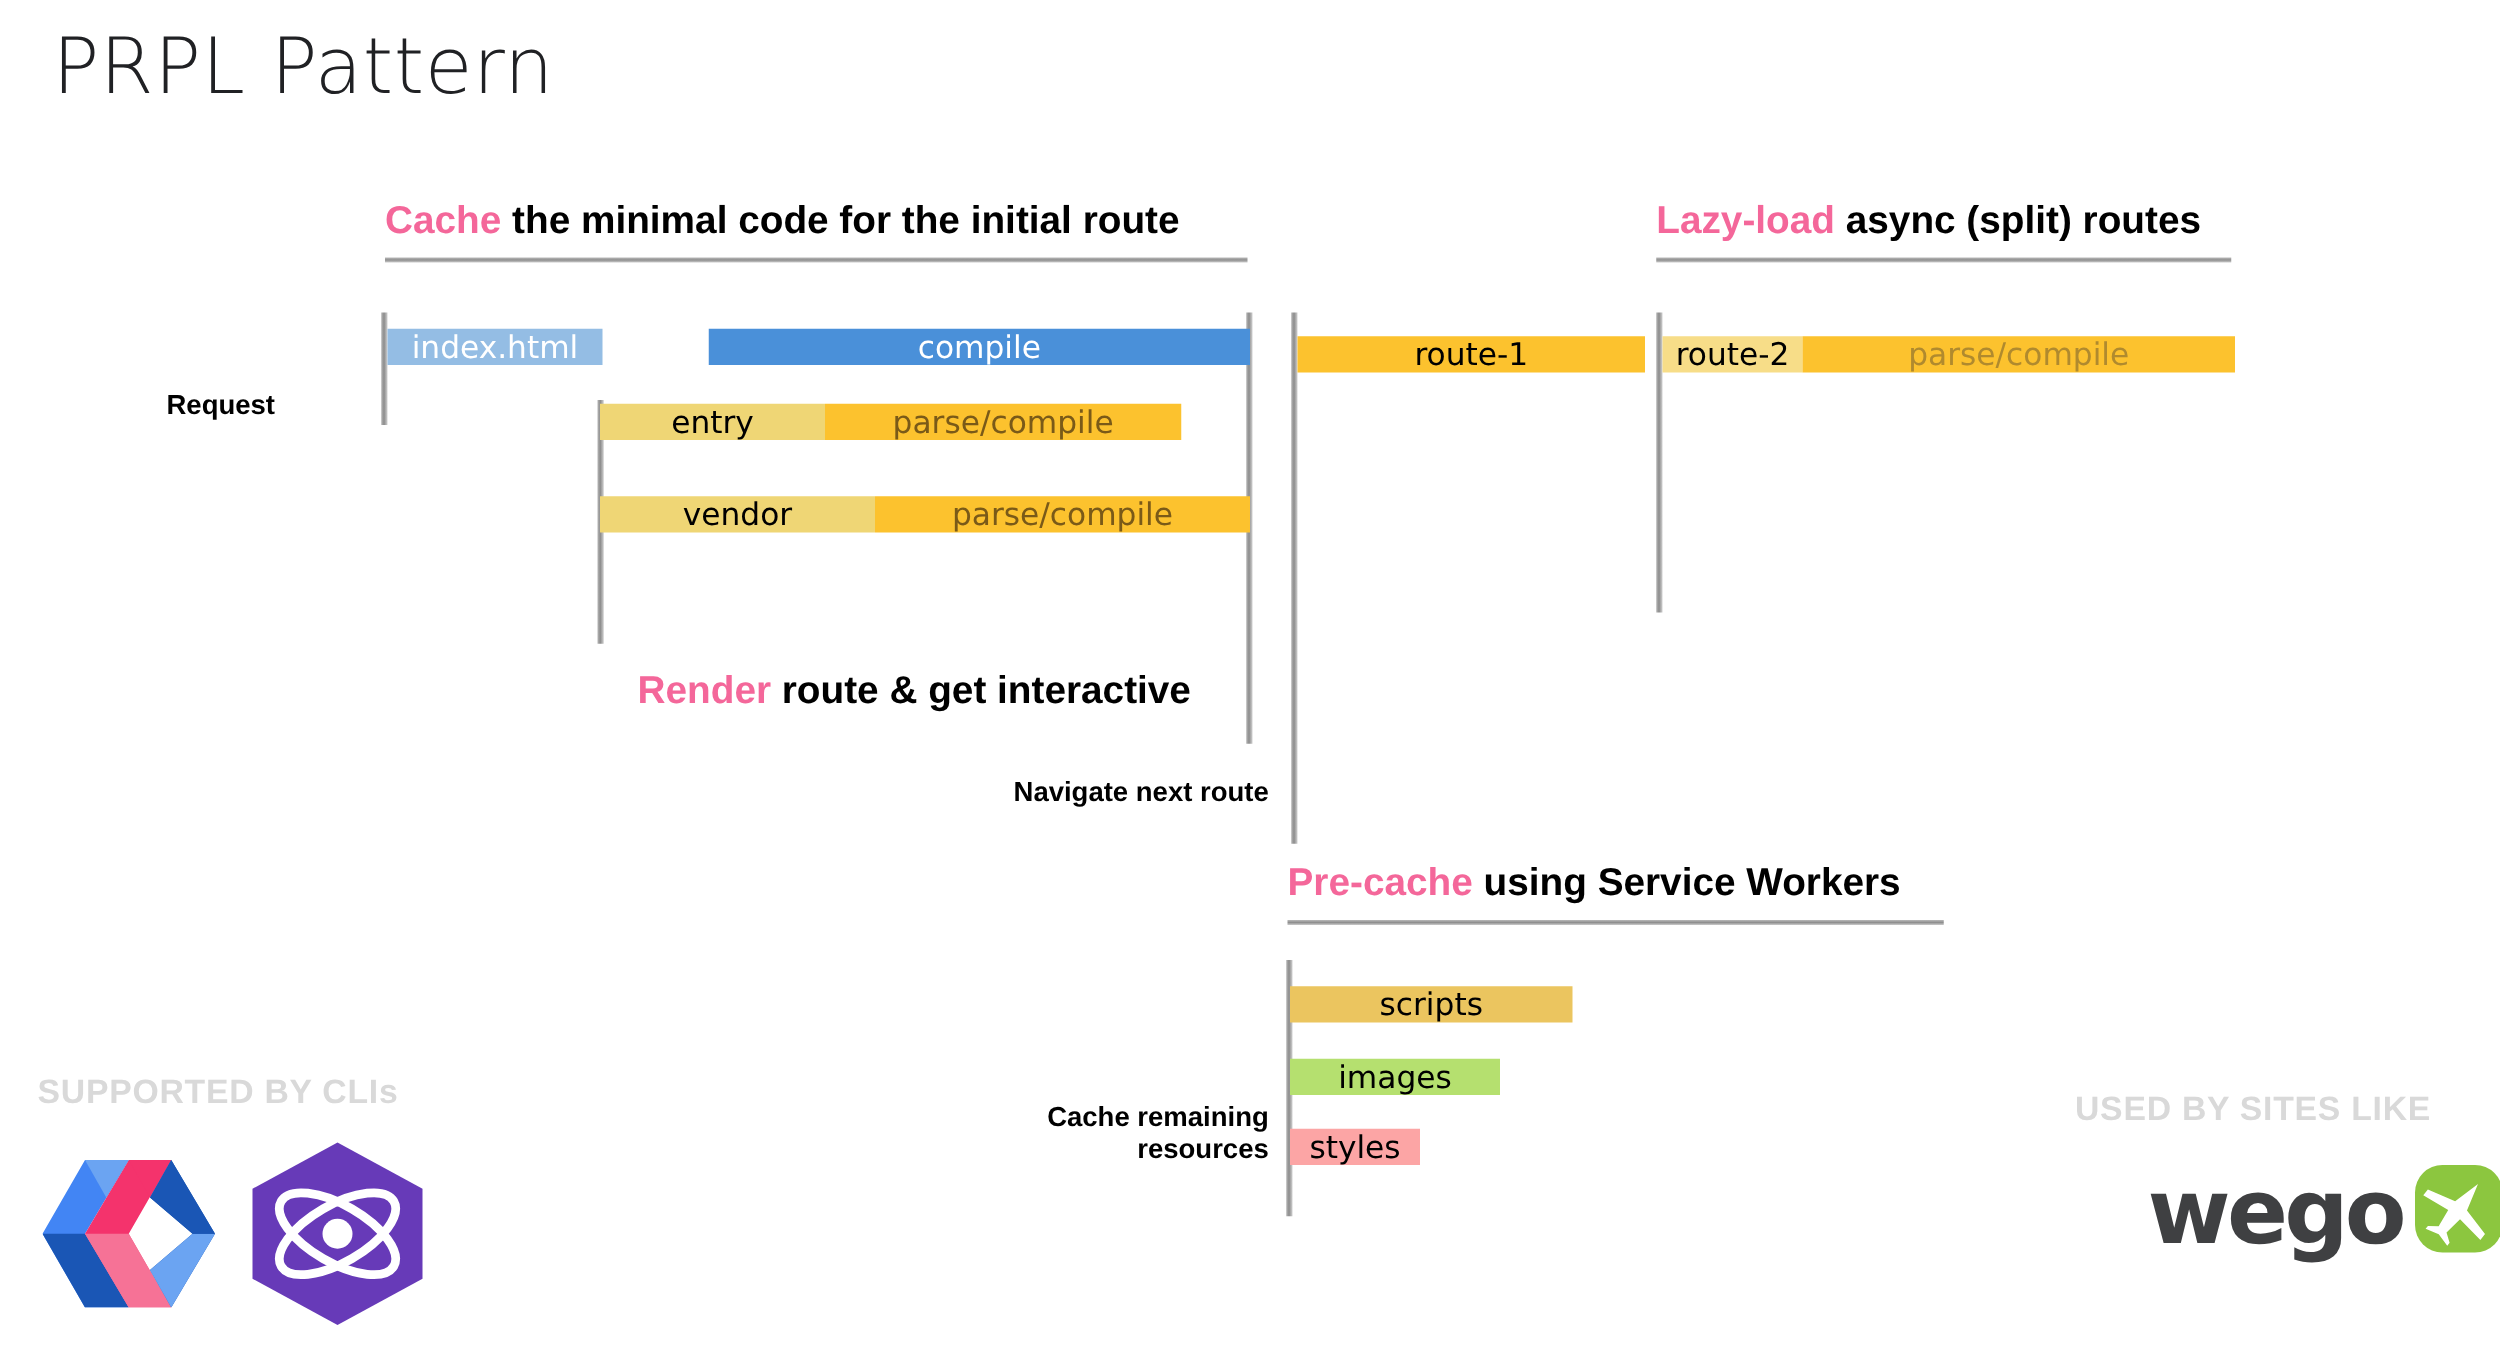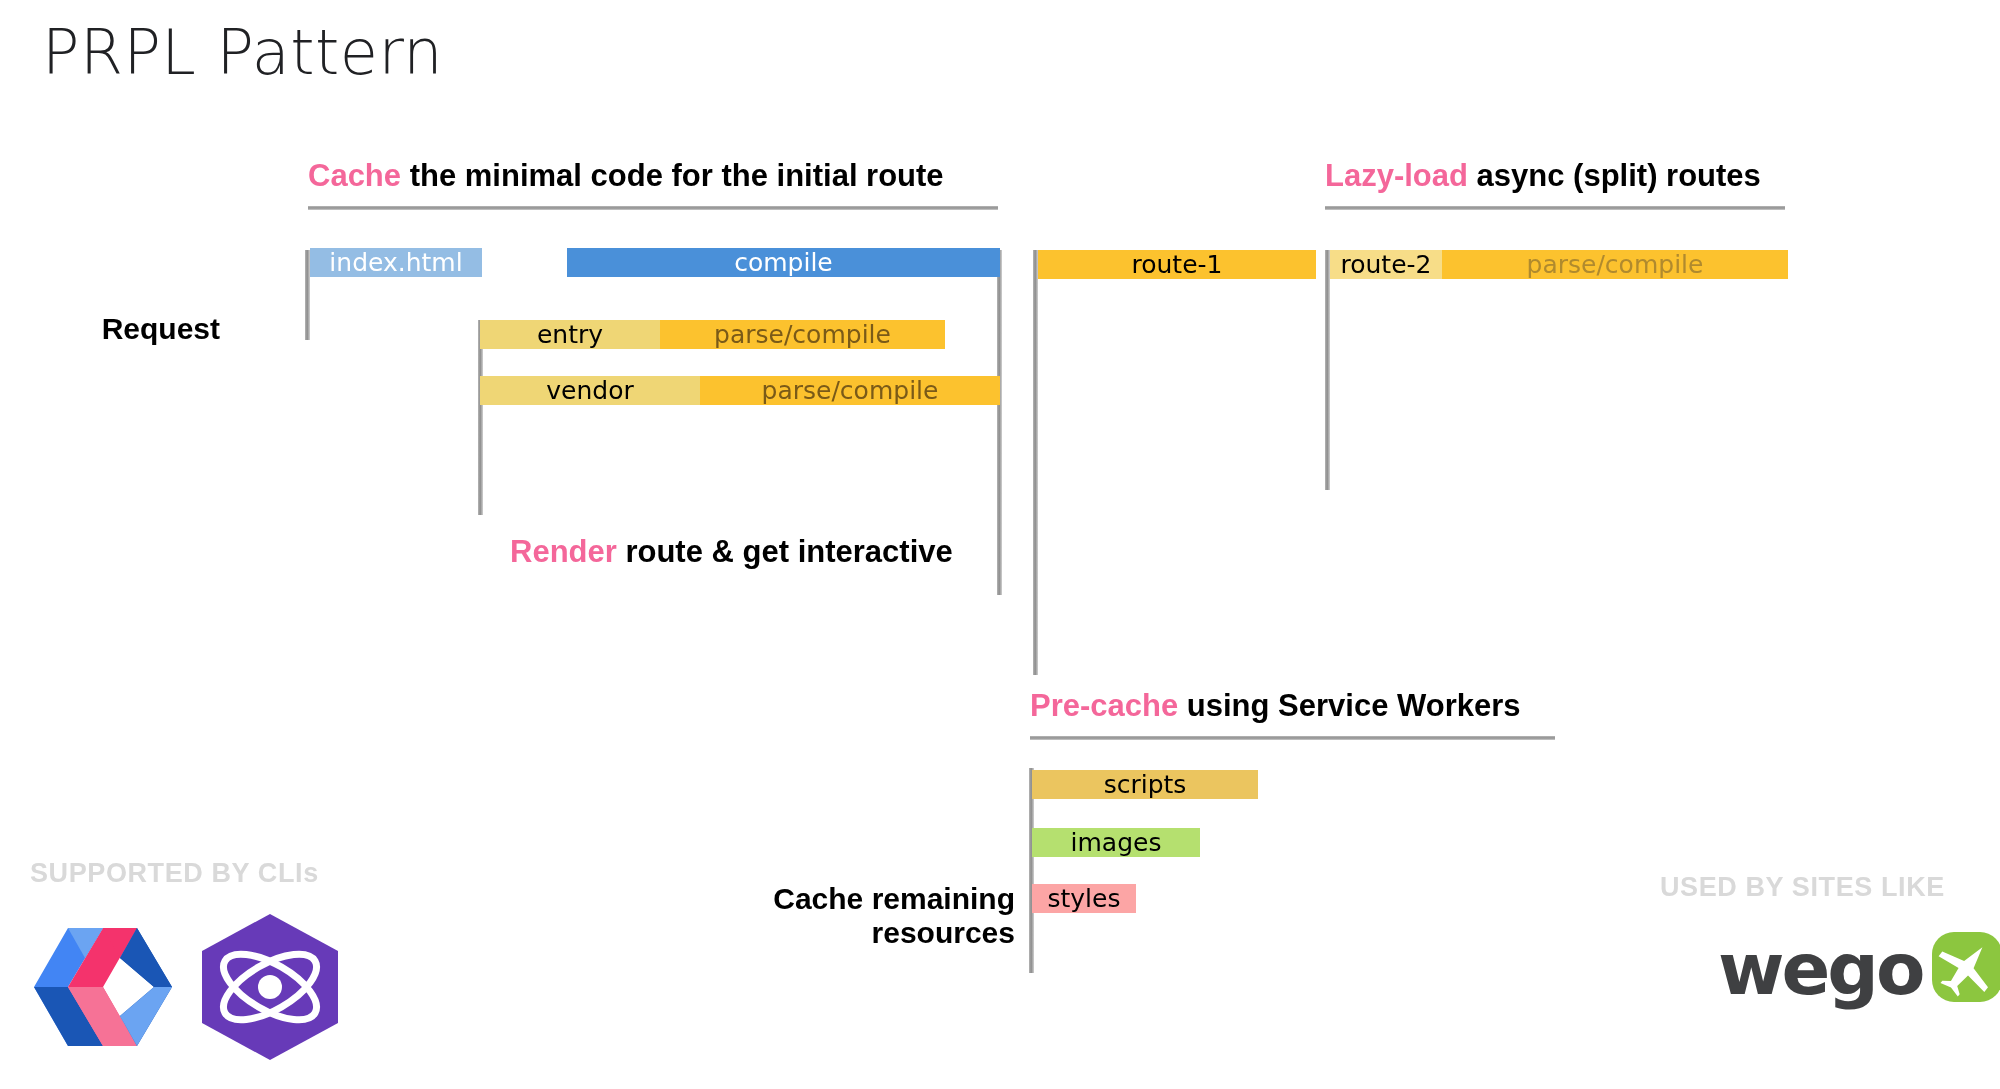--- a/index.html
+++ b/index.html
@@ -54,39 +54,39 @@
   .vline {
     position: absolute;
     width: 5px;
     background: linear-gradient(to right, #b5b5b5 0%, #8c8c8c 45%, #d0d0d0 100%);
   }
 
   
   .bar {
     position: absolute;
     display: flex;
-    align-items: flex-start;
+    align-items: flex-end;
     box-sizing: border-box;
   }
   .seg {
     display: flex;
     align-items: center;
     justify-content: center;
     font-size: 25px;
     font-family: "DejaVu Sans", sans-serif;
     white-space: nowrap;
     box-sizing: border-box;
   }
 
   
   .dlabel {
     position: absolute;
     font-family: "Liberation Sans", sans-serif;
     font-weight: bold;
-    font-size: 30px;
+    font-size: 22px;
     color: #000000;
     line-height: 1.12;
   }
   .dlabel.right  { text-align: right; }
 
   
   .footer-caption {
     position: absolute;
     font-family: "Liberation Sans", sans-serif;
     font-weight: bold;
@@ -166,20 +166,21 @@
   </div>
 
   <div class="dlabel right" style="left:30px; top:312px; width:190px;">Request</div>
 
 
 
   <div class="section-heading" style="left:510px; top:536px;">
     <span class="kw">Render</span><span> route &amp; get interactive</span>
   </div>
 
+  <div class="dlabel right" style="left:600px; top:622px; width:415px;">Navigate next route</div>
 
   <div class="section-heading" style="left:1030px; top:690px;">
     <span class="kw">Pre-cache</span><span> using Service Workers</span>
   </div>
   <div class="rule" style="left:1030px; top:736px; width:525px;"></div>
 
   <div class="bar" style="left:1032px; top:770px; height:48px;">
     <div class="seg" style="width:226px; background:#ebc55f; color:#000000;">scripts</div>
   </div>
   <div class="bar" style="left:1032px; top:828px; height:48px;">

